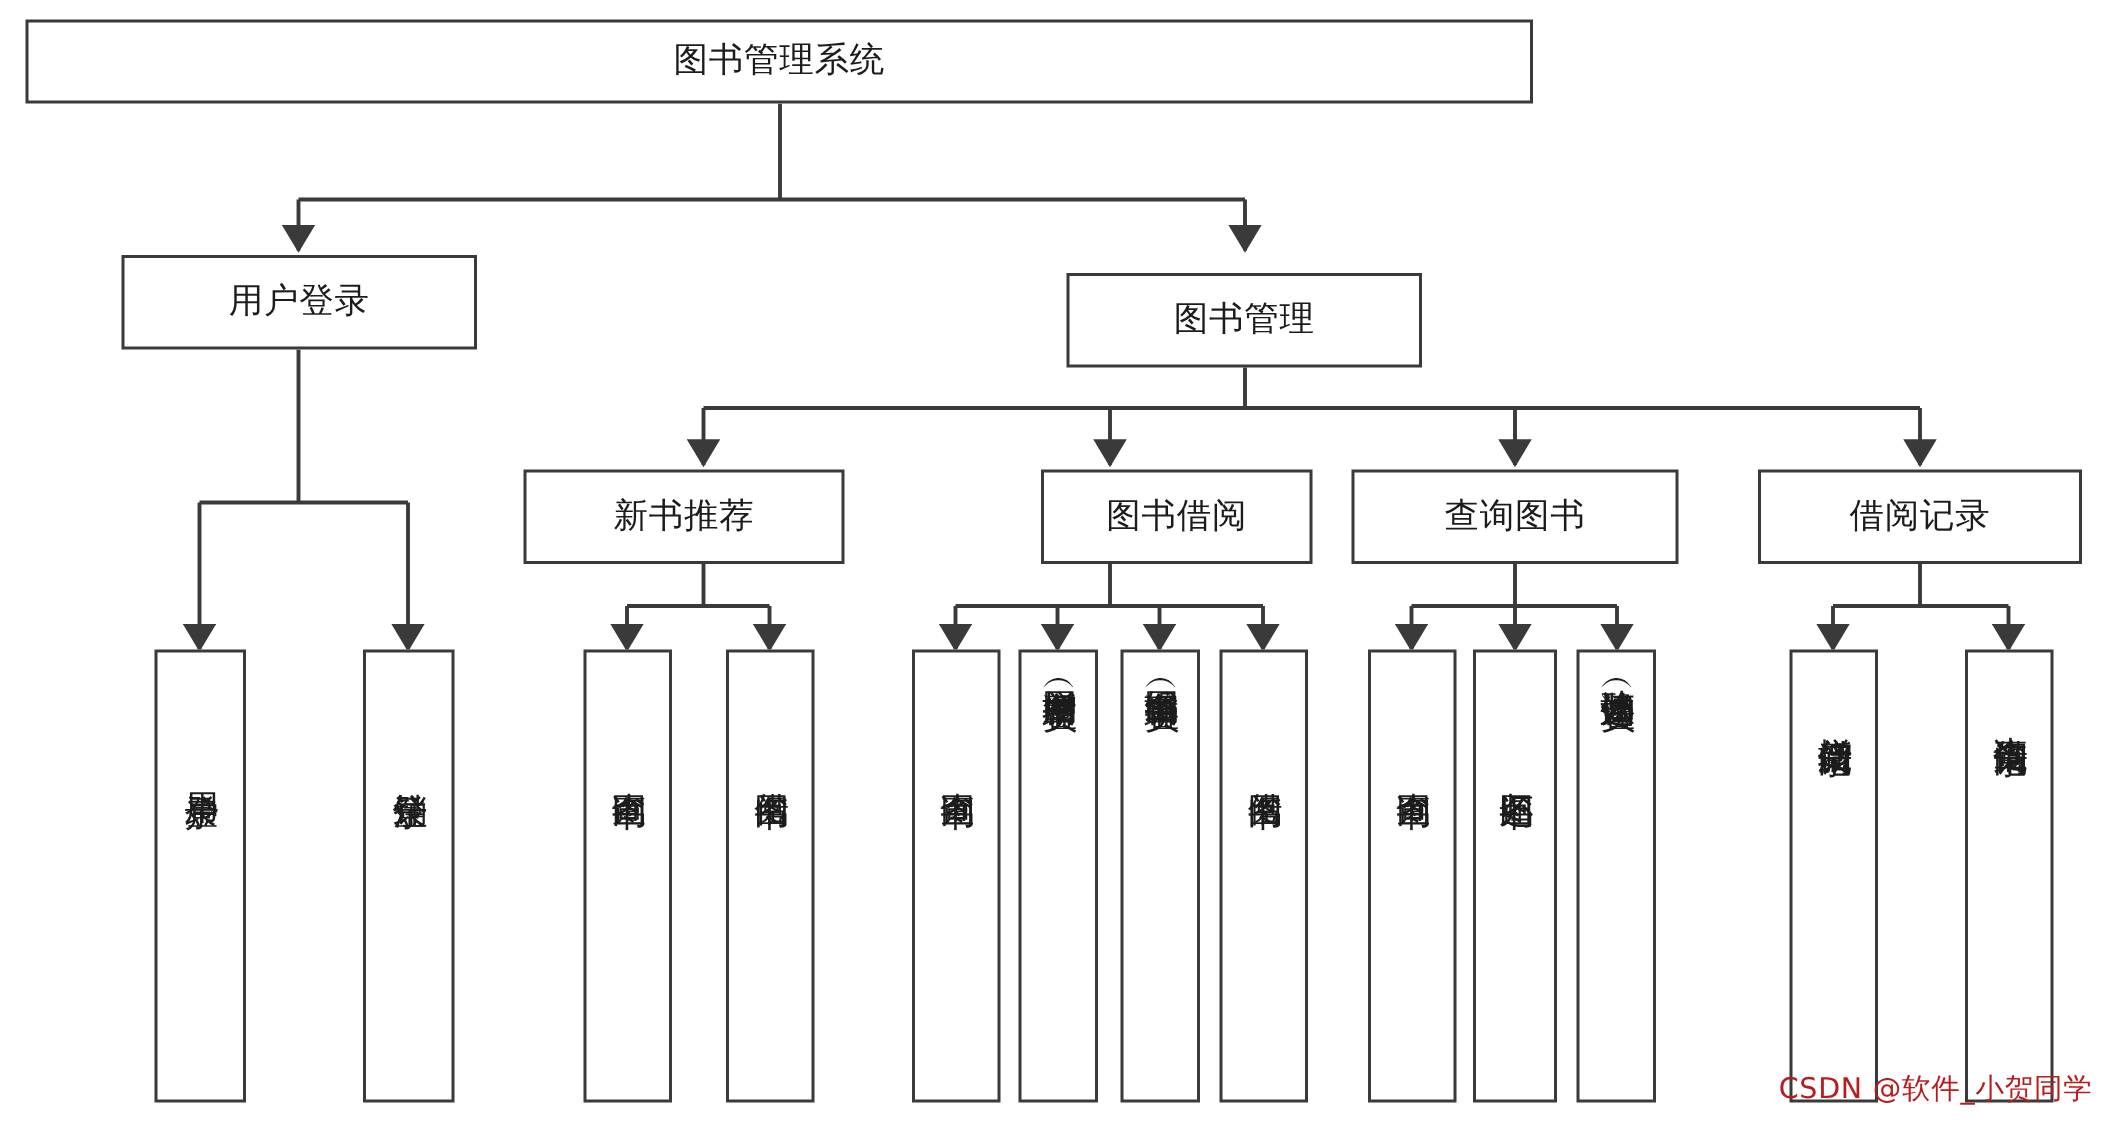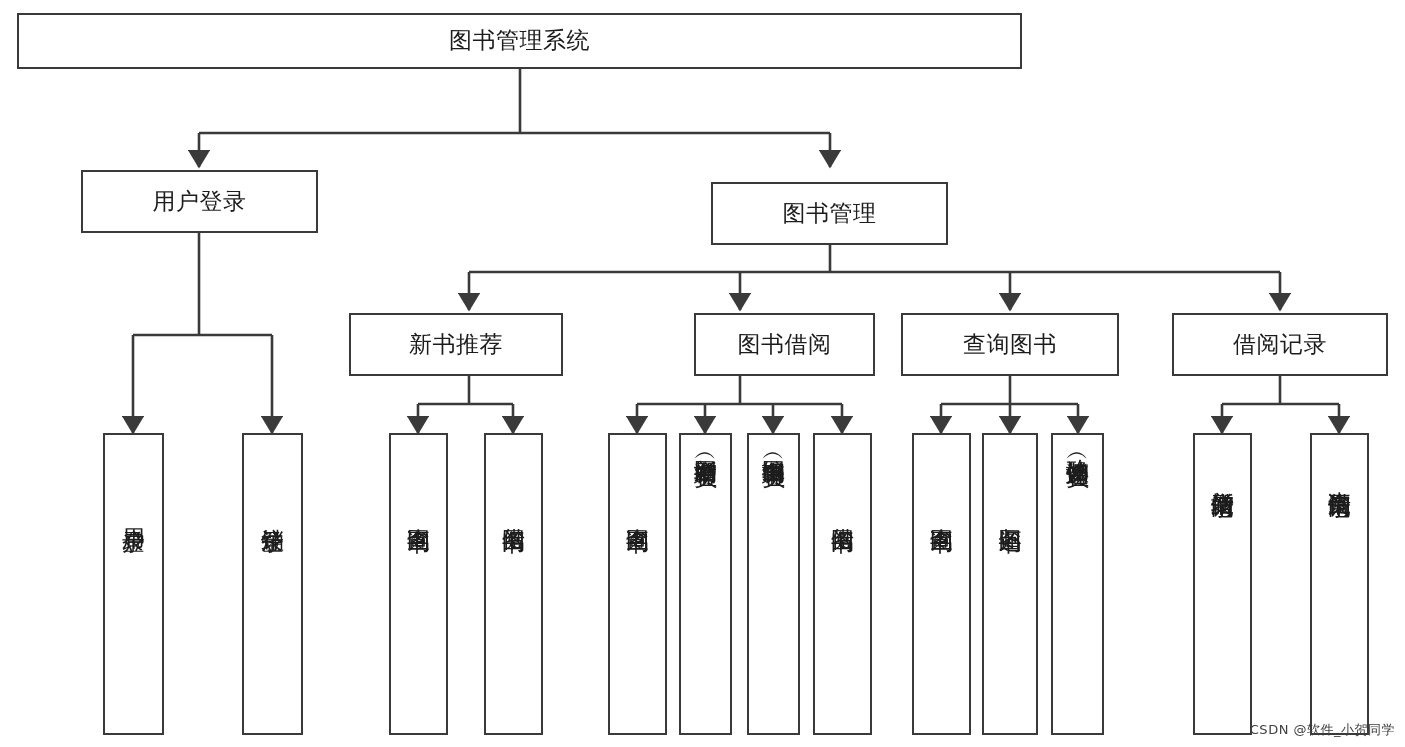--- a/index.html
+++ b/index.html
@@ -53,22 +53,22 @@
     text-orientation: upright;
     line-height: 1.18;
     letter-spacing: 1px;
     white-space: nowrap;
   }
   .leaf-mid .node-label-v { padding-top: 0; }
   .watermark {
     position: absolute;
     right: 10px;
     bottom: 8px;
-    font-size: 13px;
-    color: #404040;
+    font-size: 19px;
+    color: #b91c1c;
     white-space: nowrap;
     letter-spacing: 0.5px;
   }
 </style>
 </head>
 <body>
 
 <div id="diagram-root">
 
   <svg id="tree-svg" viewBox="0 0 1405 747" xmlns="http://www.w3.org/2000/svg">

